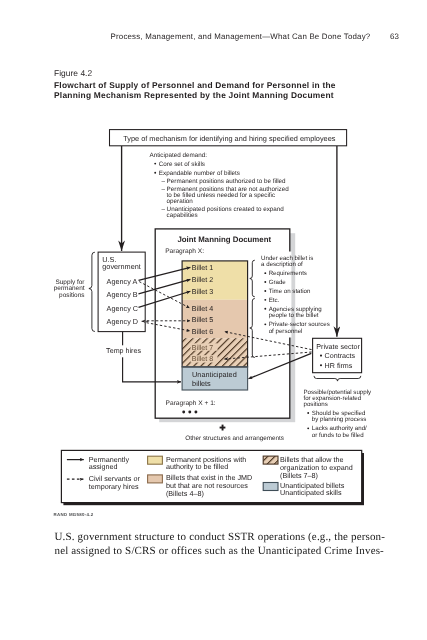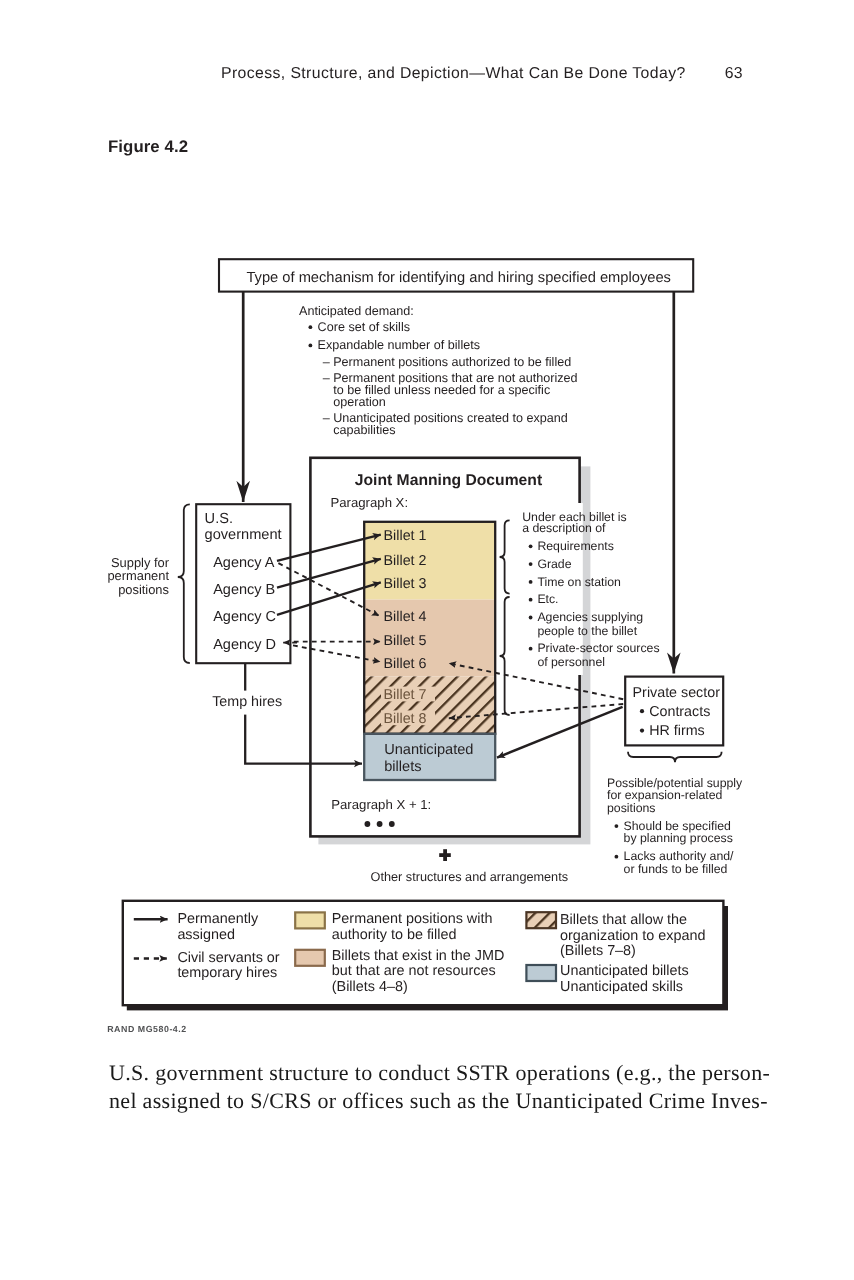--- a/index.html
+++ b/index.html
@@ -9,43 +9,45 @@
        -webkit-font-smoothing:antialiased;text-rendering:geometricPrecision;}
   .page{position:relative;width:427px;height:640px;background:#fff;}
   .abs{position:absolute;}
 
   
   #running-head{left:110.5px;top:32px;
      font-family:"Liberation Sans",sans-serif;font-size:7.9px;letter-spacing:0.2px;color:#231f20;white-space:nowrap;}
   #running-head .pg{margin-left:7.5px;padding-left:12px;}
 
   
-  #fig-num{left:54px;top:68px;font-size:8.4px;font-weight:bold;letter-spacing:.05px;}
+  #fig-num{left:54px;top:68px;font-size:8.4px;font-weight:normal;letter-spacing:.05px;}
   #fig-title{left:54px;top:79.5px;font-size:8.4px;font-weight:bold;line-height:10.5px;letter-spacing:.235px;}
 
   
   #fig-source{left:53.6px;top:511.5px;font-size:4.4px;font-weight:bold;letter-spacing:.28px;color:#4f5052;}
 
   
   #body-text{left:54.5px;top:530px;width:340px;font-family:Liberation Serif, serif;
       font-size:11px;line-height:14.1px;color:#1a1a1a;letter-spacing:0.155px;white-space:nowrap;}
 
   svg{display:block;}
 </style>
 </head>
 <body>
 
 <div class="page">
 
   <div class="abs" id="running-head">
-    <span>Process, Structure, and Depiction—What Can Be Done Today?</span><span class="pg">63</span>
+    <span>Process, Management, and Management—What Can Be Done Today?</span><span class="pg">63</span>
   </div>
 
   <div class="abs" id="fig-num">Figure 4.2</div>
   <div class="abs" id="fig-title">
+    <div>Flowchart of Supply of Personnel and Demand for Personnel in the</div>
+    <div>Planning Mechanism Represented by the Joint Manning Document</div>
   </div>
 
   <div class="abs" id="diagram-wrap" style="left:2px;top:0;width:427px;height:510px;text-align:center;">
   <svg id="dsvg" width="427" height="510" viewBox="0 0 427 510" xmlns="http://www.w3.org/2000/svg">
     <defs>
       <marker id="ah" markerWidth="6" markerHeight="6" refX="4.0" refY="1.85" orient="auto" markerUnits="userSpaceOnUse">
         <path d="M0,0 L4.0,1.85 L0,3.7 L0.9,1.85 Z" fill="#231f20"></path>
       </marker>
       <marker id="ahs" markerWidth="6" markerHeight="6" refX="3.7" refY="1.7" orient="auto" markerUnits="userSpaceOnUse">
         <path d="M0,0 L3.7,1.7 L0,3.4 L0.8,1.7 Z" fill="#231f20"></path>

